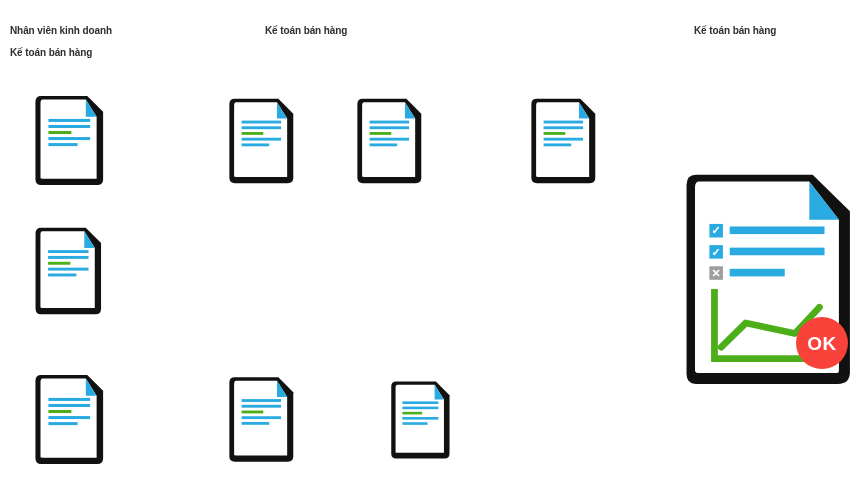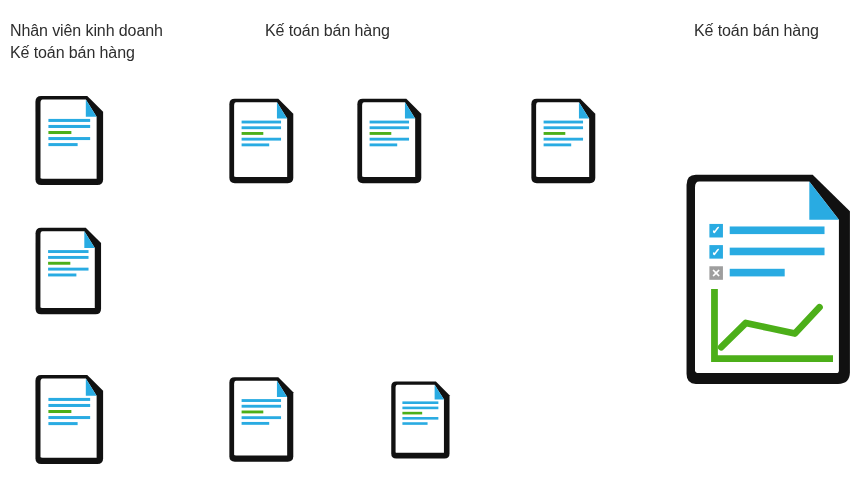--- a/index.html
+++ b/index.html
@@ -18,22 +18,22 @@
     position: relative;
     width: 856px;
     height: 500px;
     background: #ffffff;
   }
 
   
   .col-heading {
     position: absolute;
     font-family: "Liberation Sans", sans-serif;
-    font-weight: normal;
-    font-size: 16px;
+    font-weight: bold;
+    font-size: 10px;
     line-height: 22px;
     color: #2e2e2e;
     white-space: pre;
     letter-spacing: -0.1px;
   }
 
   
   .doc {
     position: absolute;
   }
@@ -167,13 +167,16 @@
         </g>
         <g>
           <rect x="30" y="113" width="16" height="16" fill="#9E9E9E"></rect>
           <text x="38" y="122" text-anchor="middle" dominant-baseline="middle" font-family="&quot;Liberation Sans&quot;, sans-serif" font-size="13" font-weight="bold" fill="#ffffff">✕</text>
           <rect x="54" y="116" width="64.96" height="9" fill="#29ABE2"></rect>
         </g>
         <path d="M 36,144 L 36,222 L 172,222" fill="none" stroke="#4CAF19" stroke-width="8" stroke-linecap="square" stroke-linejoin="miter"></path>
         <path d="M 44,208.56 L 73,180.04 L 102,186.24 L 131,192.44 L 160,161.44" fill="none" stroke="#4CAF19" stroke-width="8" stroke-linecap="round" stroke-linejoin="round"></path>
       </svg>
     </div>
+    <div style="position: absolute; left: 796px; top: 317px; width: 52px; height: 52px; border-radius: 50%; background: rgb(249, 66, 58); display: flex; align-items: center; justify-content: center;">
+      <span style="font-family: &quot;Liberation Sans&quot;, sans-serif; font-size: 19px; font-weight: bold; color: rgb(255, 255, 255); letter-spacing: 0.5px; line-height: 1;">OK</span>
+    </div>
   </div>
 
 </body></html>

